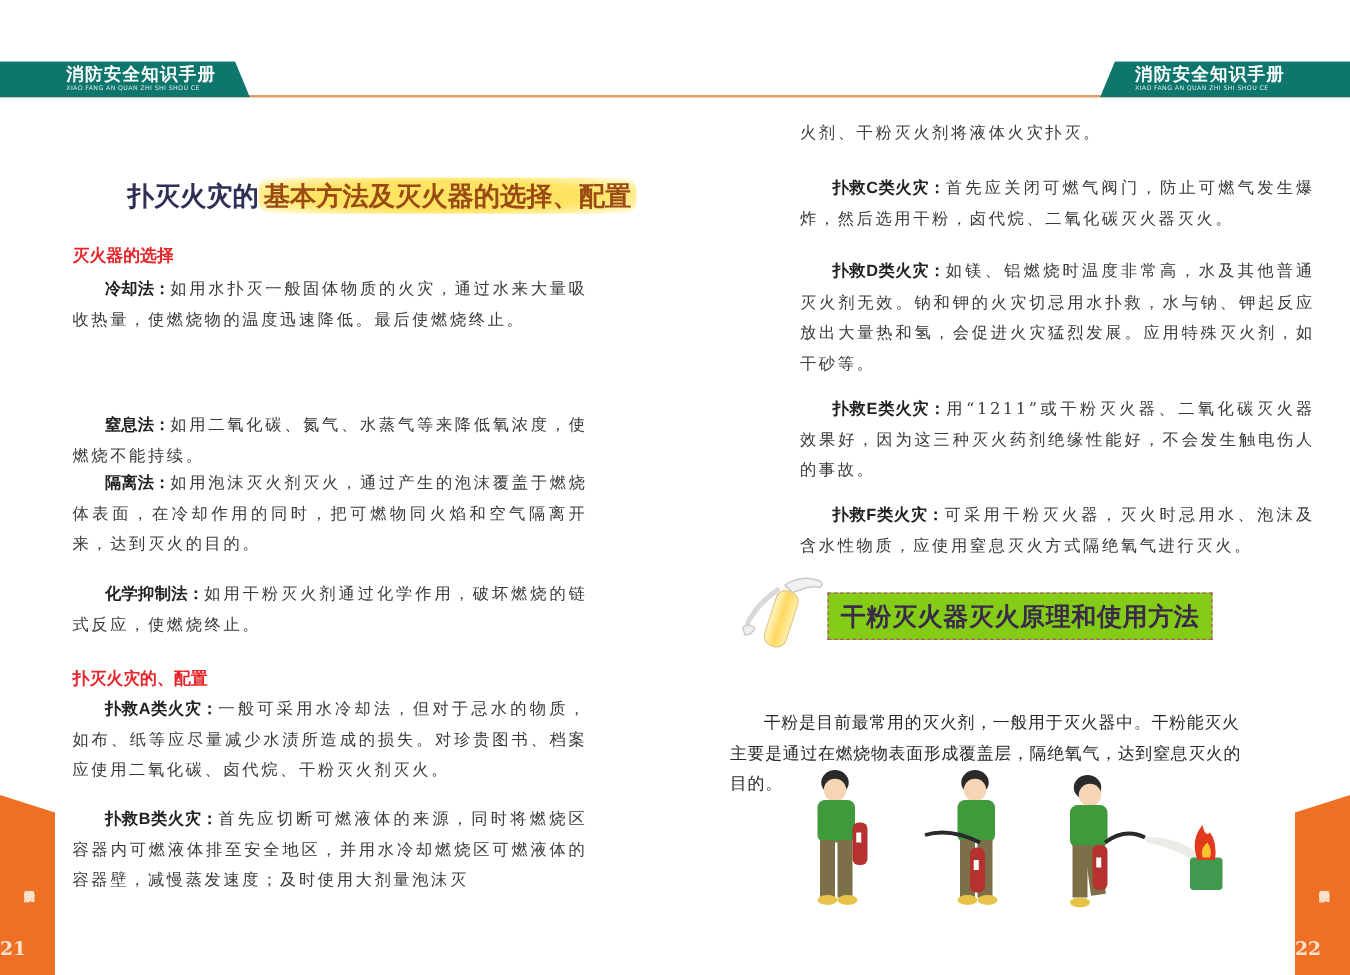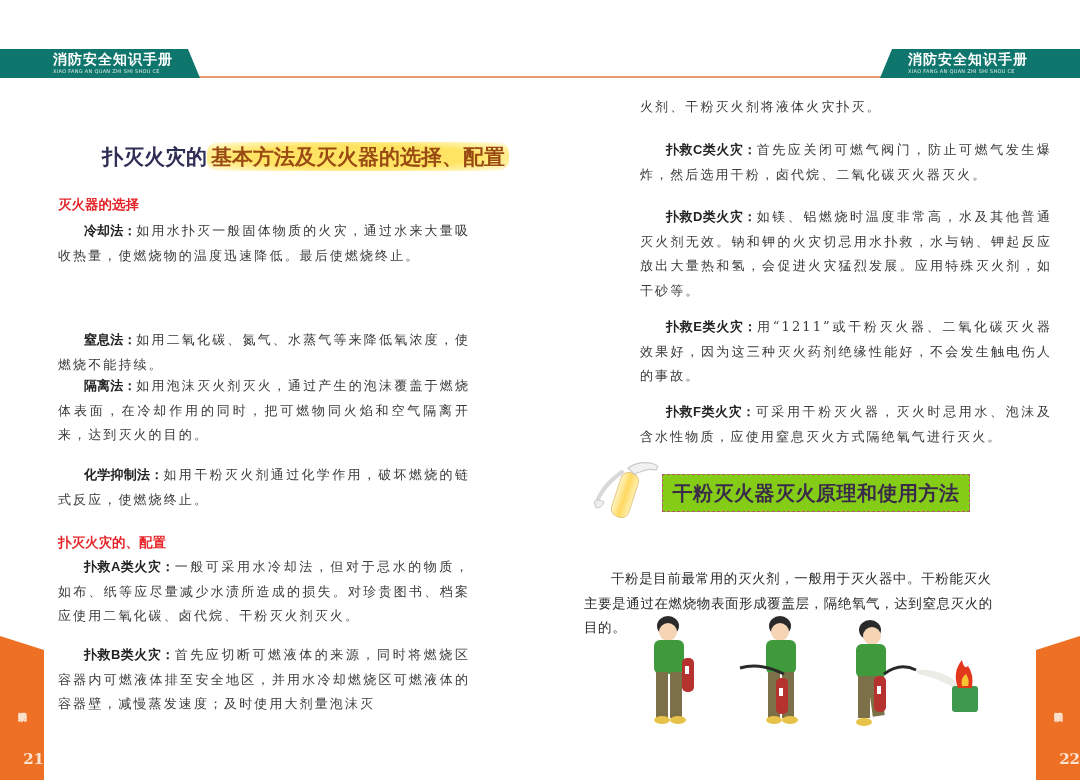--- a/index.html
+++ b/index.html
@@ -15,21 +15,21 @@
   .hdr-tab.left { left: 0; width: 200px; clip-path: polygon(0 0, 188px 0, 200px 100%, 0 100%); }
   .hdr-tab.right { left: 880px; width: 200px; clip-path: polygon(12px 0, 100% 0, 100% 100%, 0 100%); }
   .hdr-tab .t-title { position: absolute; top: 2px; font-family: "DejaVu Sans", sans-serif; font-size: 14px; font-weight: bold; letter-spacing: 1px; white-space: nowrap; }
   .hdr-tab .t-sub { position: absolute; top: 19px; font-family: "DejaVu Sans", sans-serif; font-size: 5px; letter-spacing: 0.3px; white-space: nowrap; opacity: 0.85; }
   .hdr-tab.left .t-title { left: 53px; }
   .hdr-tab.left .t-sub { left: 53px; }
   .hdr-tab.right .t-title { left: 28px; }
   .hdr-tab.right .t-sub { left: 28px; }
 
   
-  .side-tab { position: absolute; top: 636px; width: 44px; height: 144px; background: #ee7024; color: #fbe3cf; text-align: right; }
+  .side-tab { position: absolute; top: 636px; width: 44px; height: 144px; background: #ee7024; color: #fbe3cf; text-align: left; }
   .side-tab.left { left: 0; clip-path: polygon(0 0, 44px 14px, 44px 100%, 0 100%); }
   .side-tab.right { left: 1036px; clip-path: polygon(0 14px, 44px 0, 44px 100%, 0 100%); }
   .side-tab .v-text { position: absolute; top: 24px; left: 0; width: 100%; font-size: 9px; line-height: 11px; writing-mode: vertical-rl; text-orientation: upright; display: flex; align-items: center; justify-content: center; height: 90px; }
   .side-tab .pg { position: absolute; top: 114px; left: 0; width: 100%; font-size: 15px; font-weight: bold; color: #fbe3cf; }
 
   
   .main-title { position: absolute; left: 54px; top: 143px; font-size: 21px; font-weight: bold; color: #2f2f55; white-space: nowrap; margin-left: 48px; }
   .main-title .hl { color: #9a4b14; background: radial-gradient(ellipse at center, #ffe463 55%, #fff2a8 80%, rgba(255,255,255,0) 100%); padding: 2px 4px; border-radius: 10px; }
 
   .sec-head { position: absolute; font-family: "DejaVu Sans", sans-serif; font-size: 13.5px; font-weight: bold; color: #e5252a; white-space: nowrap; }

